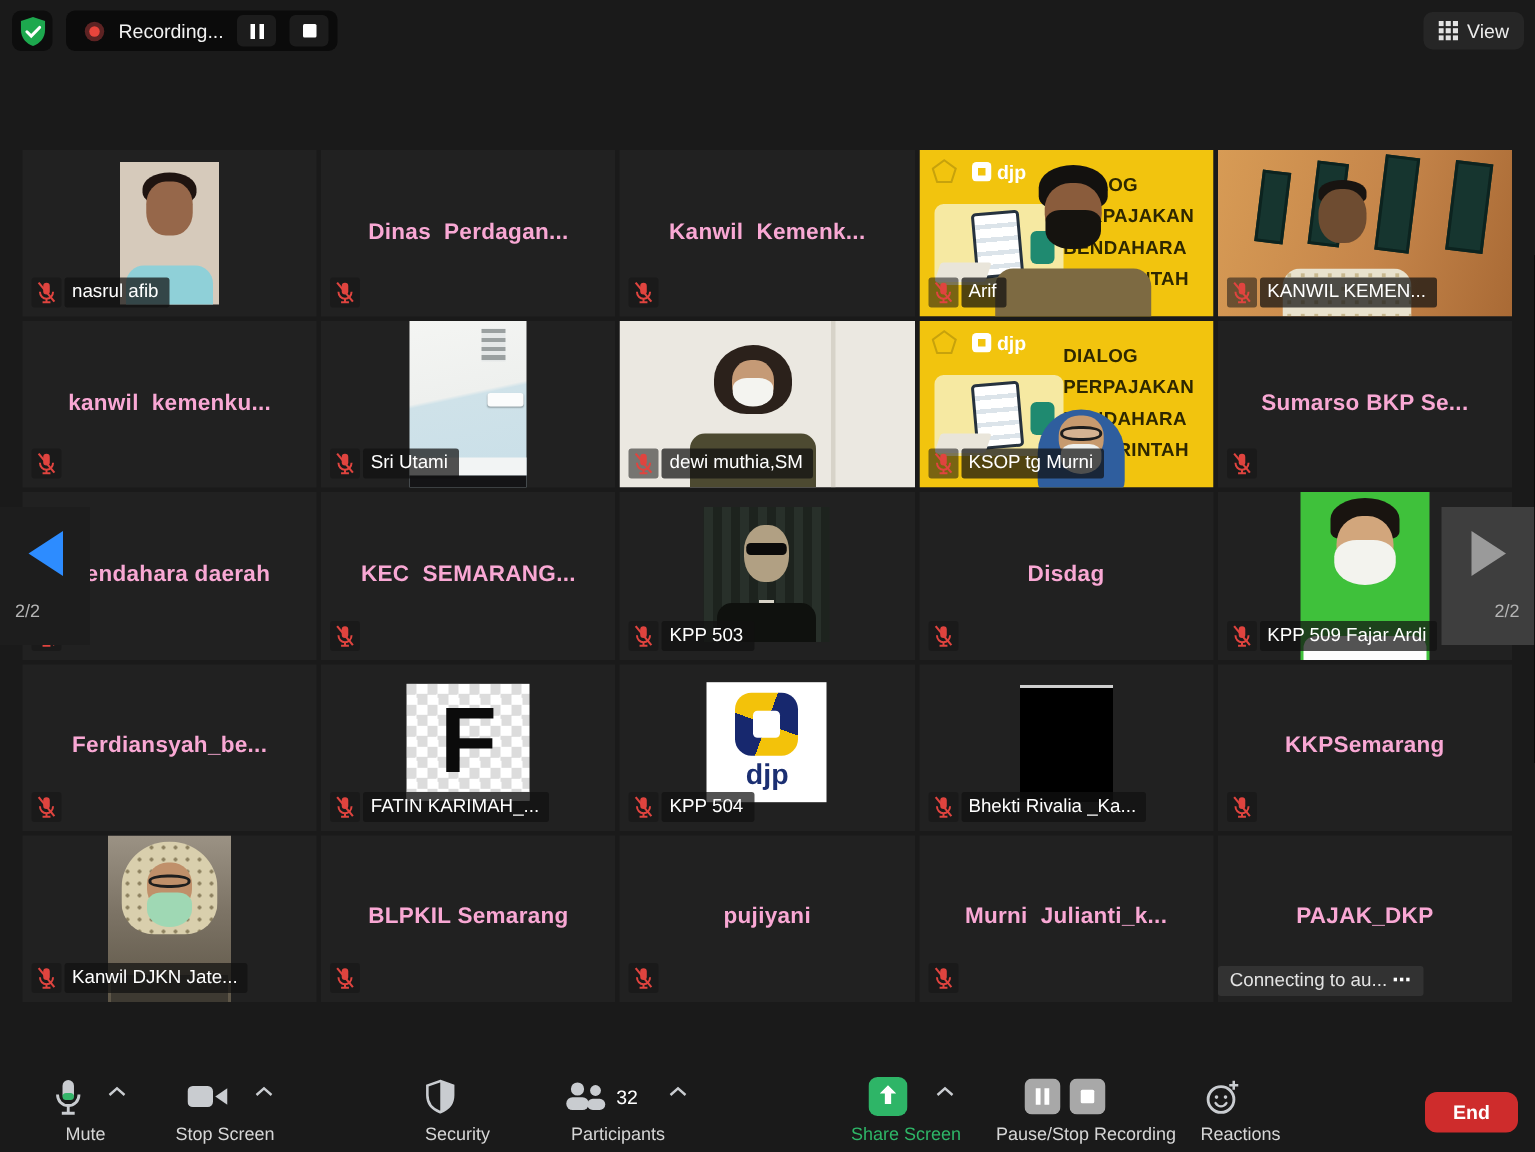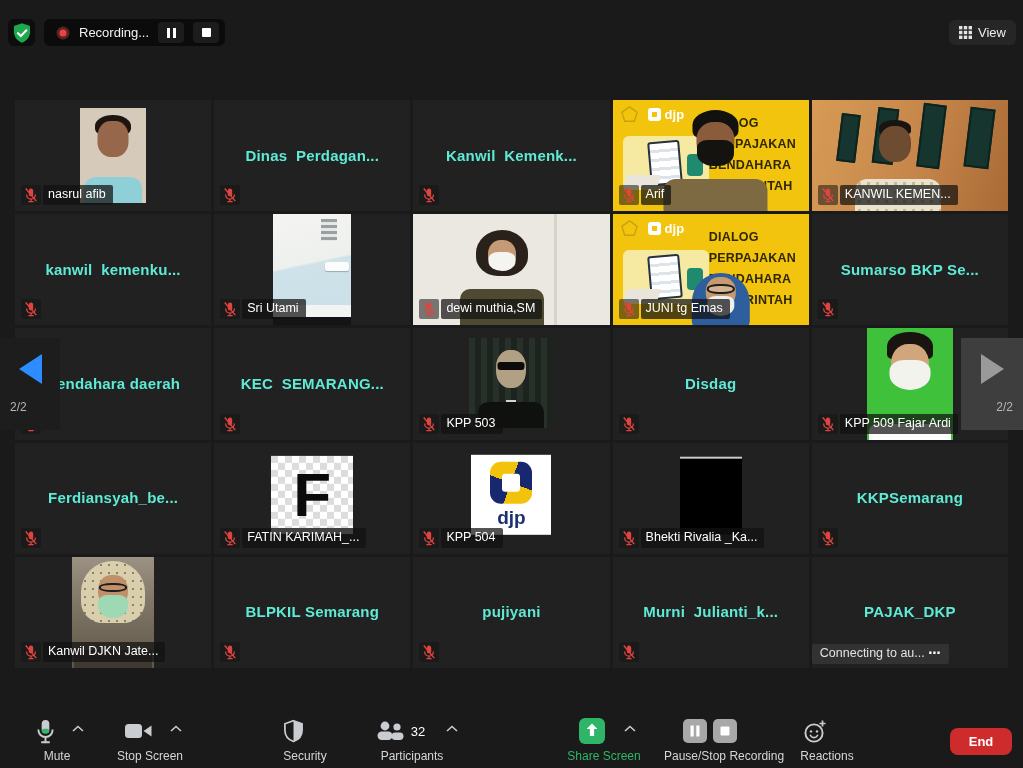--- a/index.html
+++ b/index.html
@@ -1,38 +1,38 @@
 <!DOCTYPE html>
 <html><head>
 <meta charset="utf-8">
 <style>
   html,body{margin:0;padding:0;background:#000;}
   .app{position:relative;width:1023px;height:768px;background:#1a1a1a;overflow:hidden;
        font-family:"Liberation Sans","DejaVu Sans",sans-serif;color:#e8e8e8;}
 
   
-  .topbar{position:absolute;left:0;top:12px;width:100%;height:40px;}
+  .topbar{position:absolute;left:0;top:0;width:100%;height:40px;}
   .shield-badge{position:absolute;left:8px;top:7px;width:27px;height:27px;background:#0d0d0d;
     border-radius:6px;display:flex;align-items:center;justify-content:center;}
   .rec-pill{position:absolute;left:44px;top:7px;height:27px;background:#0b0b0b;border-radius:6px;
     display:flex;align-items:center;gap:9px;padding:0 6px 0 12px;}
   .rec-label{font-size:13px;color:#f2f2f2;}
   .rec-btn{width:26px;height:21px;border-radius:4px;background:#1c1c1c;display:flex;align-items:center;
     justify-content:center;gap:3px;cursor:pointer;}
   .rec-btn .bar{width:3px;height:10px;background:#fff;}
   .rec-btn .sq{width:9px;height:9px;background:#fff;border-radius:1px;}
   .view-btn{position:absolute;right:7px;top:8px;height:25px;background:#262626;border-radius:6px;
     display:flex;align-items:center;gap:6px;padding:0 10px;font-size:13px;color:#ededed;}
 
   
   .grid{position:absolute;left:15px;top:100px;width:993px;height:568px;display:grid;
     grid-template-columns:repeat(5,1fr);grid-template-rows:repeat(5,1fr);gap:3px;}
   .tile{position:relative;background:#212121;overflow:hidden;}
   .cname{position:absolute;left:0;right:0;top:50%;transform:translateY(-55%);text-align:center;
-    font-size:15px;font-weight:700;color:#5eead4;white-space:pre;letter-spacing:.2px;}
+    font-size:15px;font-weight:700;color:#f9a8d4;white-space:pre;letter-spacing:.2px;}
   .badge{position:absolute;left:6px;bottom:6px;display:flex;align-items:stretch;gap:2px;z-index:6;}
   .badge.noicon{left:0;bottom:4px;}
   .mic-chip{width:20px;height:20px;background:rgba(22,22,22,.55);border-radius:2px;
     display:flex;align-items:center;justify-content:center;flex:0 0 auto;}
   .pill{background:rgba(16,16,16,.72);border-radius:2px;padding:2px 7px 3px 5px;font-size:12.5px;
     color:#fff;white-space:nowrap;line-height:15px;}
   .pill.status{background:rgba(70,70,70,.45);color:#e3e3e3;padding-left:8px;}
   .pill .dots{letter-spacing:1px;font-weight:700;color:#fff;}
 
   .scene{position:absolute;inset:0;overflow:hidden;}
@@ -440,21 +440,21 @@
         </div>
         <div class="badge">
           <span class="mic-chip">
             <svg width="14" height="16" viewBox="0 0 16 18">
               <rect x="5.5" y="1.5" width="5" height="9" rx="2.5" fill="#e0443f"></rect>
               <path d="M3 8.5c0 3 2.2 5.2 5 5.2s5-2.2 5-5.2" fill="none" stroke="#e0443f" stroke-width="1.5"></path>
               <path d="M8 13.7v2.3M5 16.5h6" stroke="#e0443f" stroke-width="1.5"></path>
               <path d="M2 1.5l12 14.5" stroke="#e0443f" stroke-width="1.6"></path>
             </svg>
           </span>
-          <span class="pill">JUNI tg Emas</span>
+          <span class="pill">KSOP tg Murni</span>
         </div>
       </div>
       <div class="tile">
         <div class="cname">Sumarso BKP Se...</div>
         <div class="badge">
           <span class="mic-chip">
             <svg width="14" height="16" viewBox="0 0 16 18">
               <rect x="5.5" y="1.5" width="5" height="9" rx="2.5" fill="#e0443f"></rect>
               <path d="M3 8.5c0 3 2.2 5.2 5 5.2s5-2.2 5-5.2" fill="none" stroke="#e0443f" stroke-width="1.5"></path>
               <path d="M8 13.7v2.3M5 16.5h6" stroke="#e0443f" stroke-width="1.5"></path>

